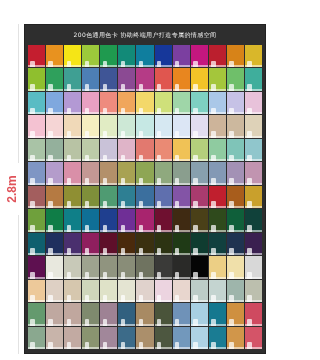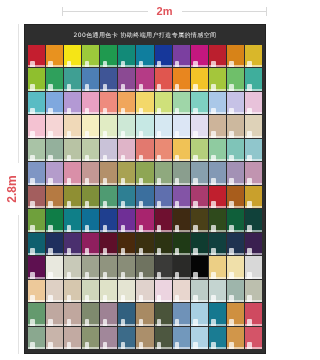--- a/index.html
+++ b/index.html
@@ -130,26 +130,20 @@
     left: 0; right: 0; bottom: 0;
     height: 2px;
     background: rgba(255,255,255,0.55);
   }
 </style>
 </head>
 <body>
 
 <div id="stage">
 
-  <div id="dim-top">
-    <div class="rule"></div>
-    <div class="tick-l"></div>
-    <div class="tick-r"></div>
-    <div class="label">2m</div>
-  </div>
 
   <div id="dim-left">
     <div class="rule"></div>
     <div class="label">2.8m</div>
   </div>
 
   <div id="panel">
     <div id="panel-header">
       <span id="panel-title">200色通用色卡  协助终端用户打造专属的情感空间</span>
     </div>

